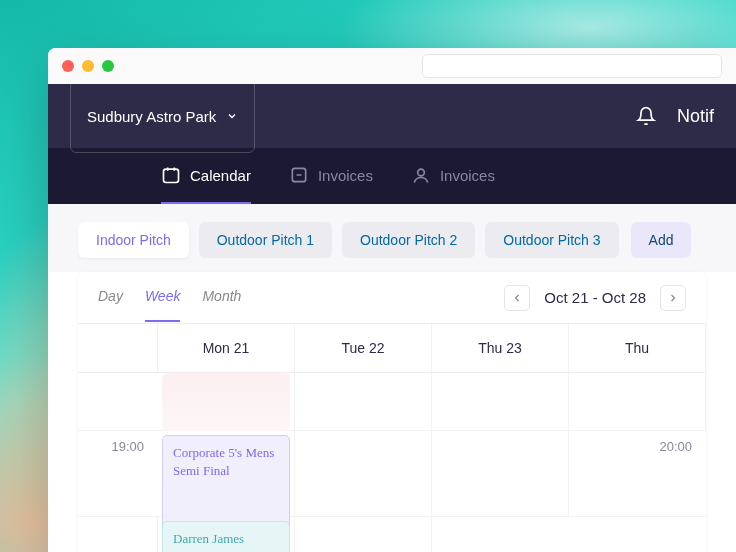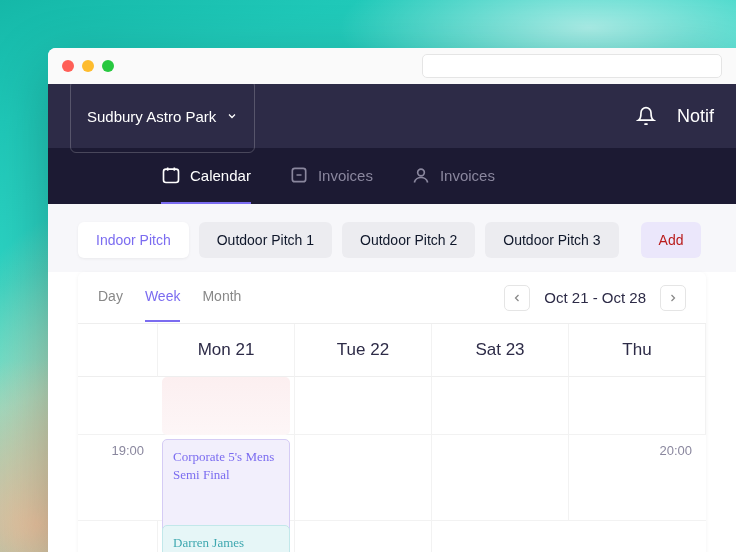--- a/index.html
+++ b/index.html
@@ -106,31 +106,31 @@
   display: flex;
   gap: 10px;
   background: #f7f7fa;
 }
 .chip {
   padding: 10px 18px;
   border-radius: 6px;
   font-size: 14px;
   cursor: pointer;
   background: #ececf0;
-  color: #0f172a;
+  color: #0369a1;
 }
 .chip.active {
   background: #fff;
   color: #7b6cf0;
   box-shadow: 0 1px 3px rgba(0,0,0,0.06);
 }
 .chip.add {
   background: #ebe7fb;
-  color: #b91c1c;
-  margin-left: 12px;
+  color: #0c4a6e;
+  margin-left: 2px;
 }
 .cal {
   background: #fff;
   margin: 0 30px;
   border-radius: 6px;
   box-shadow: 0 1px 4px rgba(0,0,0,0.05);
 }
 .cal-toolbar {
   display: flex;
   align-items: center;
@@ -138,20 +138,21 @@
   gap: 22px;
   border-bottom: 1px solid #eee;
   height: 52px;
 }
 .view-btn {
   color: #888;
   font-size: 14px;
   cursor: pointer;
   padding-bottom: 16px;
   border-bottom: 2px solid transparent;
+  font-style: italic;
 }
 .view-btn.active { color: #7b6cf0; border-bottom-color: #7b6cf0; }
 .spacer { flex: 1; }
 .date-nav { display: flex; align-items: center; gap: 14px; padding-bottom: 14px; }
 .arrow-btn {
   width: 26px; height: 26px;
   border: 1px solid #e5e5e5;
   border-radius: 5px;
   display: flex; align-items: center; justify-content: center;
   cursor: pointer;
@@ -159,21 +160,21 @@
 }
 .date-range { font-size: 15px; color: #2d2b47; font-weight: 500; }
 .grid {
   display: grid;
   grid-template-columns: 80px repeat(4, 1fr);
   position: relative;
 }
 .day-head {
   text-align: center;
   padding: 16px 0;
-  font-size: 17px;
+  font-size: 14px;
   color: #2d2b47;
   border-bottom: 1px solid #eee;
   border-right: 1px solid #f2f2f2;
 }
 .day-head:last-child { border-right: none; }
 .time-col { border-right: 1px solid #f2f2f2; }
 .time-label {
   height: 86px;
   padding: 8px 14px 0 0;
   text-align: right;
@@ -303,21 +304,21 @@
               <polyline points="9 18 15 12 9 6"></polyline>
             </svg>
         </div>
       </div>
     </div>
 
     <div class="grid">
       <div class="day-head time-col"></div>
       <div class="day-head">Mon 21</div>
       <div class="day-head">Tue 22</div>
-      <div class="day-head">Sat 23</div>
+      <div class="day-head">Thu 23</div>
       <div class="day-head">Thu</div>
 
       <div class="time-label" style="height:58px"></div>
       <div class="cell" style="height:58px">
         <div class="event pink-fade"></div>
       </div>
       <div class="cell" style="height:58px"></div>
       <div class="cell" style="height:58px"></div>
       <div class="cell" style="height:58px"></div>
 

